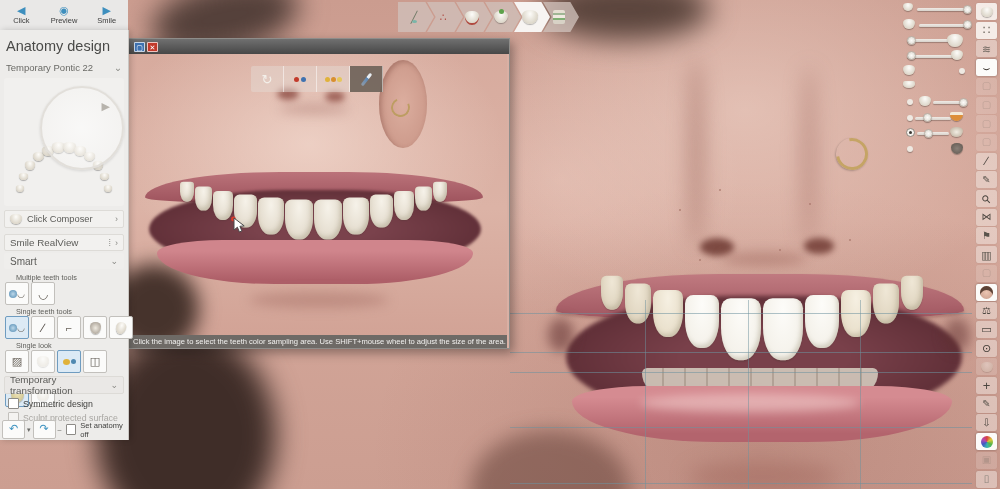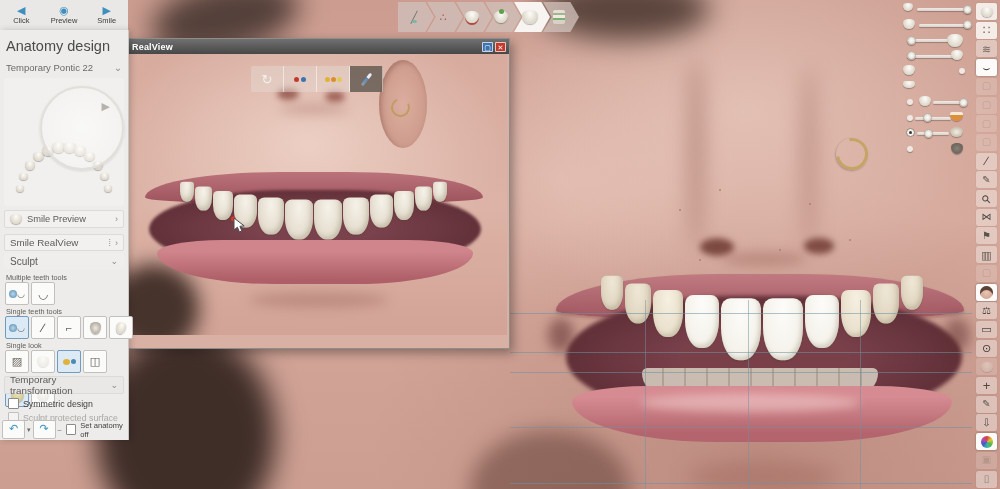--- a/index.html
+++ b/index.html
@@ -69,21 +69,21 @@
   #arch{left:4px;top:48px;width:120px;height:128px;background:#f1f0ee;border-radius:3px;}
   #lens{left:36px;top:8px;width:80px;height:80px;border:2px solid #e2dfda;border-radius:50%;
      background:radial-gradient(rgba(255,255,255,.55),rgba(245,243,240,.2));box-shadow:0 1px 3px rgba(0,0,0,.12);}
   #lens .play{position:absolute;right:12px;top:12px;color:#b7b3ac;font-size:11px;}
   .rowbar{left:4px;width:120px;background:#f2f1ef;border:1px solid #dddbd7;border-radius:2px;box-sizing:border-box;
      display:flex;align-items:center;padding:0 5px;color:#5b5b58;}
   #smilecomposer{top:180px;height:18px;font-size:9.3px;gap:5px;}
   #smilelib{top:204px;height:17px;font-size:9.8px;}
   #sculptrow{top:223px;height:16px;font-size:10px;background:#efeeec;border-color:transparent;}
   .chev{margin-left:auto;color:#8a8a86;font-size:9px;}
-  .grplabel{left:6px;font-size:7.3px;color:#5e5e5a;}
+  .grplabel{left:16px;font-size:7.3px;color:#5e5e5a;}
   .toolrow{left:5px;display:flex;gap:2px;}
   .toolbtn{width:22px;height:21px;background:#fbfbfa;border:1px solid #c2c0bc;border-radius:2px;position:relative;
      display:flex;align-items:center;justify-content:center;}
   .toolbtn.sel{background:#dcEAf5;background:#dceaf5;border:1px solid #6f9cc0;}
   .toolbtn .g{font-size:10px;color:#5c5a56;}
   #indiv{top:346px;height:18px;font-size:9.8px;background:#eae8e6;}
   .ckrow{left:8px;display:flex;align-items:center;gap:4px;font-size:8.8px;color:#3f3f3d;}
   .ckbox{width:9px;height:9px;border:1px solid #8d8b87;background:#fff;border-radius:1px;}
   .ckrow.dis{color:#a9a7a3;} .ckrow.dis .ckbox{border-color:#c2c0bc;background:#f4f3f1;}
   #bottombar{left:2px;top:390px;width:124px;height:19px;display:flex;align-items:center;gap:2px;}
@@ -174,21 +174,20 @@
       <div class="hline" style="left: 510px; top: 372px; width: 462px;"></div>
       <div class="hline" style="left: 510px; top: 427px; width: 462px;"></div>
       <div class="hline" style="left: 510px; top: 483px; width: 462px;"></div>
       <div class="vline" style="left: 645px; top: 300px; height: 189px;"></div>
       <div class="vline" style="left: 748px; top: 300px; height: 189px;"></div>
       <div class="vline" style="left: 860px; top: 300px; height: 189px;"></div>
     </div>
 
   <div class="abs" id="rv">
     <div class="abs" id="rv-title">
-      <span class="t">RealView</span>
       <span class="winbtn" id="btn-max">▢</span>
       <span class="winbtn" id="btn-close">✕</span>
     </div>
     <div class="abs" id="rv-photo">
       <div class="abs shade blur3" style="left:148px;top:34px;width:22px;height:12px;background:#9c6057;"></div>
       <div class="abs shade blur3" style="left:196px;top:37px;width:20px;height:11px;background:#a0645a;"></div>
       <div class="abs shade blur6" style="left:150px;top:50px;width:70px;height:10px;background:rgba(150,92,82,.35);"></div>
       <div class="abs" style="left:250px;top:6px;width:48px;height:88px;border-radius:50%;background:radial-gradient(#dcae9f,#c79384);box-shadow:inset 2px 2px 5px rgba(120,70,60,.4);"></div>
       <div class="abs" style="left:262px;top:44px;width:15px;height:15px;border:2px solid #bd9d62;border-radius:50%;border-top-color:transparent;transform:rotate(20deg);"></div>
       <div class="abs shade blur10" style="left:-20px;top:210px;width:90px;height:90px;background:#46332c;"></div>
@@ -235,20 +234,21 @@
             </span>
           </div>
         </div>
       <div class="abs cursor-wrap" style="left:102px;top:162px;">
         <svg width="15" height="18" viewBox="0 0 15 18">
           <circle cx="2.4" cy="3" r="2.4" fill="#e03b2a" opacity="0.95"></circle>
           <path d="M3 2 L3 14 L6.4 11.2 L8.4 16 L10.9 14.9 L8.9 10.3 L13.2 9.9 Z" fill="#ffffff" stroke="#4a4a4a" stroke-width="1"></path>
         </svg>
       </div>
     </div>
+    <div class="abs" id="rv-status">Click the image to select the teeth color sampling area. Use SHIFT+mouse wheel to adjust the size of the area.</div>
   </div>
 
   <div class="abs" id="topnav">
     <div class="navb">
       <span class="ic">◀</span>
       <span class="lb">Click</span>
     </div>
     <div class="navb">
       <span class="ic">◉</span>
       <span class="lb">Preview</span>
@@ -279,30 +279,30 @@
           <span class="tooth" style="width: 9.85px; height: 8.3725px; position: absolute; left: 89.1128px; top: 83.406px;"></span>
           <span class="tooth" style="width: 8.95px; height: 7.6075px; position: absolute; left: 95.8982px; top: 94.6871px;"></span>
           <span class="tooth" style="width: 8.05px; height: 6.8425px; position: absolute; left: 100.408px; top: 107.481px;"></span>
         </div>
       <div class="abs" id="lens">
         <span class="play">▶</span>
       </div>
     </div>
     <div class="abs rowbar" id="smilecomposer">
       <span class="tooth" style="width:12px;height:10px;"></span>
-      <span>Smile Preview</span>
+      <span>Click Composer</span>
       <span class="chev">›</span>
     </div>
     <div class="abs rowbar" id="smilelib">
       <span>Smile RealView</span>
       <span class="chev">⁞</span>
       <span class="chev" style="margin-left:4px;">›</span>
     </div>
     <div class="abs rowbar" id="sculptrow">
-      <span>Sculpt</span>
+      <span>Smart</span>
       <span class="chev">⌄</span>
     </div>
     <div id="toolgroups">
         <div class="abs grplabel" style="top: 243px;">Multiple teeth tools</div>
         <div class="abs toolrow" style="top: 252px;">
           <div class="toolbtn">
             <span style="position: relative; display: inline-flex; align-items: center; justify-content: center;">
               <span class="dot" style="position: static; width: 8px; height: 8px; background: radial-gradient(rgb(188, 216, 234), rgb(79, 136, 176));"></span>
               <span class="g" style="font-size: 9px; color: rgb(106, 100, 92);">◡</span>
             </span>

